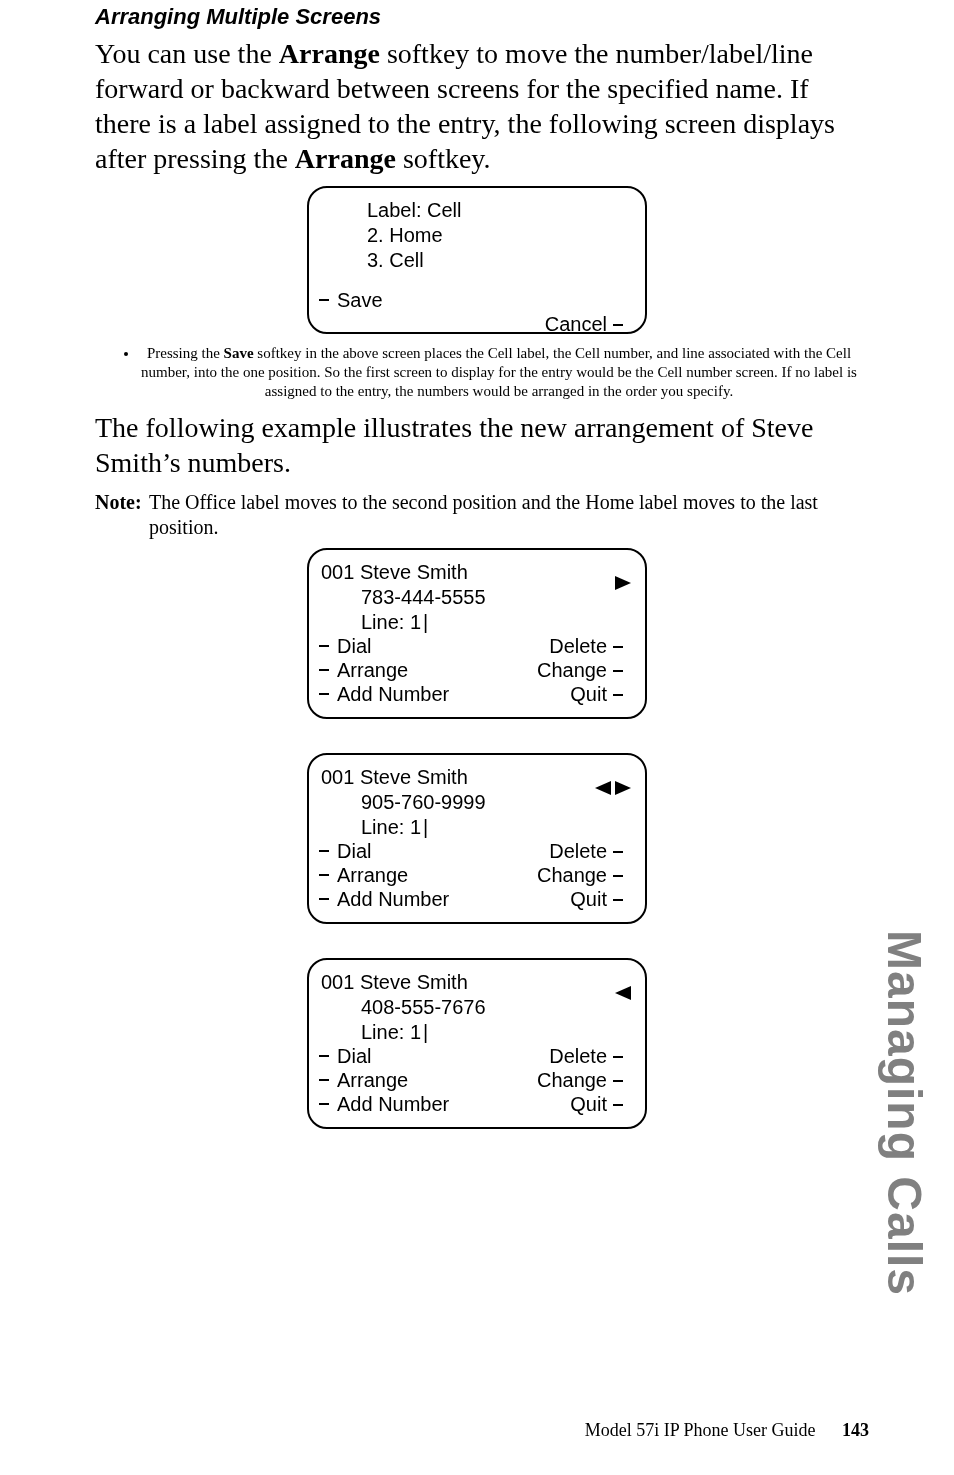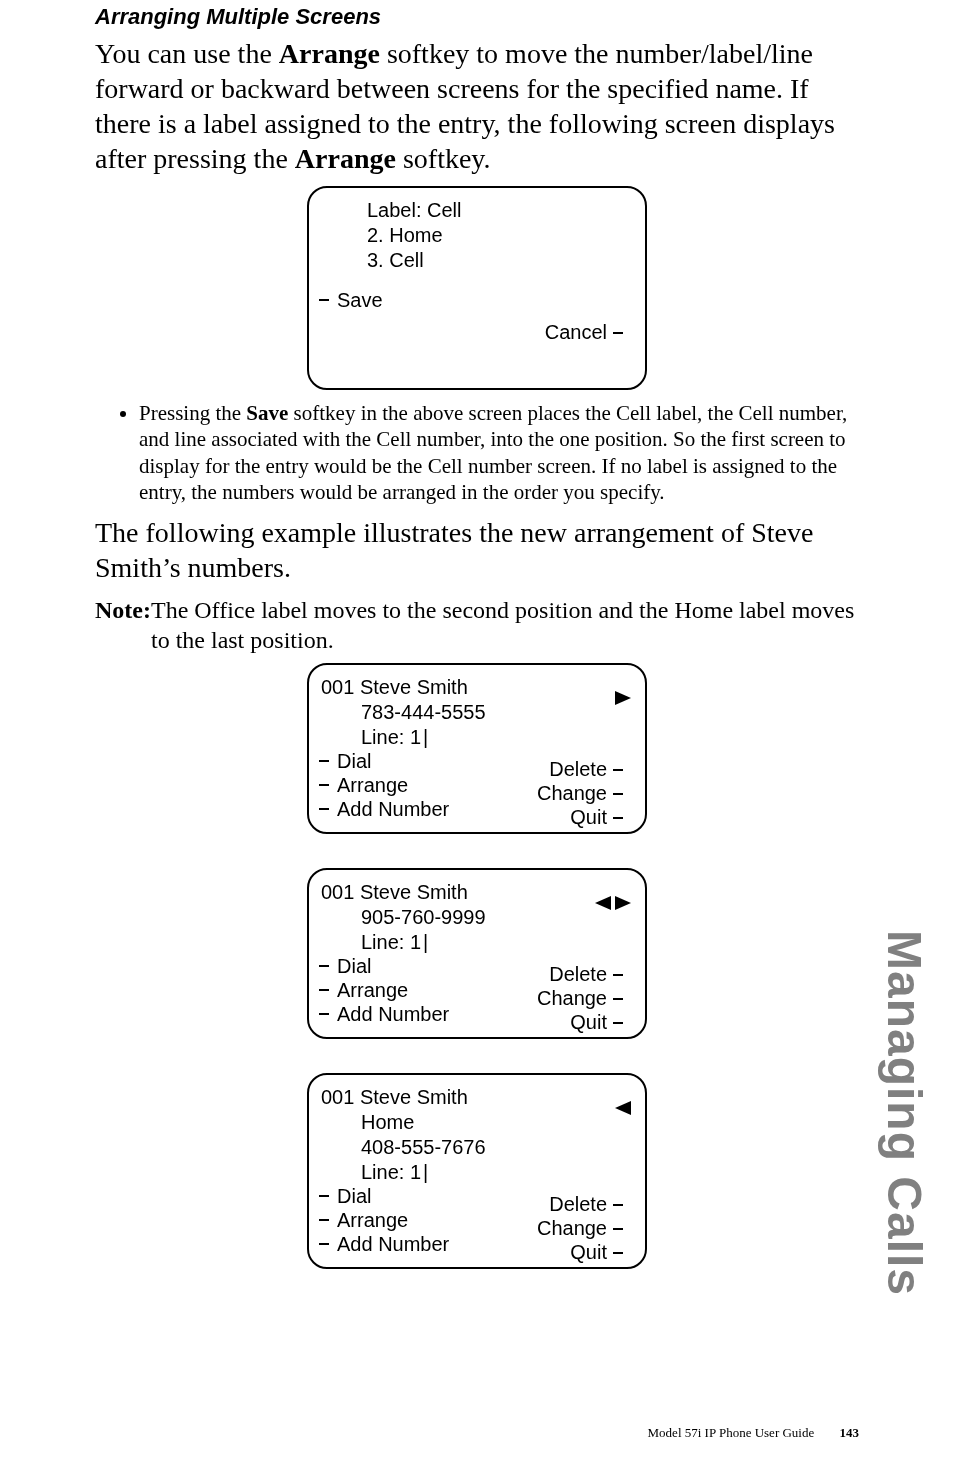--- a/index.html
+++ b/index.html
@@ -35,29 +35,29 @@
     font-size: 20px;
     margin: 8px auto 8px auto;
     position: relative;
   }
   .screen .line { padding: 1px 0; }
   .screen .indent1 { padding-left: 46px; }
   .screen .sk-left { position: relative; padding-left: 16px; }
   .screen .sk-right { position: absolute; right: 12px; }
   .tick-l { position: absolute; left: -2px; width: 10px; height: 2px; background: #000; top: 50%; margin-top: -1px; }
   .sk-row { position: relative; height: 24px; }
-  .sk-row .sk-right { top: 8px; padding-right: 14px; }
+  .sk-row .sk-right { top: 0; padding-right: 14px; }
   .sk-row .sk-right .tick-r-abs { position: absolute; right: -2px; top: 50%; width: 10px; height: 2px; background: #000; margin-top: -1px; }
   .arrow-right-abs { position: absolute; right: 14px; top: 20px; }
   .arrow-bidir-abs { position: absolute; right: 14px; top: 20px; }
   .arrow-left-abs { position: absolute; right: 14px; top: 20px; }
   svg { display: inline-block; vertical-align: middle; }
-  .bullets { font-size: 21px; line-height: 1.25; margin-left: 44px; margin-right: 0; margin-top: 10px; margin-bottom: 10px; }
+  .bullets { font-size: 15px; line-height: 1.25; margin-left: 44px; margin-right: 0; margin-top: 10px; margin-bottom: 10px; text-align: center; }
   .bullets li { list-style: disc; margin-left: 0; }
-  .note-line { font-size: 24px; line-height: 1.25; display: flex; }
+  .note-line { font-size: 20px; line-height: 1.25; display: flex; }
   .note-line .note-label { font-weight: bold; flex: 0 0 54px; }
   .note-line .note-text { flex: 1; }
   .screens-stack { margin-top: 8px; }
   .screens-stack .screen { margin-bottom: 34px; }
   .side-text {
     position: absolute;
     right: 22px;
     top: 930px;
     width: 56px;
     height: 430px;
@@ -65,36 +65,36 @@
     font-weight: bold;
     font-size: 48px;
     color: #808080;
     writing-mode: vertical-rl;
     text-orientation: mixed;
     letter-spacing: 1px;
   }
   .footer {
     position: absolute;
     bottom: 34px;
-    right: 95px;
-    font-size: 13px;
+    right: 85px;
+    font-size: 18px;
   }
   .footer .pg { font-weight: bold; margin-left: 22px; }
   .cursor-caret { margin-left: 2px; }
 </style>
 </head>
 <body>
 
 <div class="section-title">Arranging Multiple Screens</div>
 
 <p class="body-para">
   <span>You can use the </span><b>Arrange</b><span> softkey to move the number/label/line forward or backward between screens for the specified name. If there is a label assigned to the entry, the following screen displays after pressing the </span><b>Arrange</b><span> softkey.</span>
 </p>
 
-<div class="screen" style="height:204px;">
+<div class="screen" style="height:148px;">
   <div class="line indent1">Label:  Cell</div>
   <div class="line indent1">2. Home</div>
   <div class="line indent1">3. Cell</div>
   <div style="height:16px;"></div>
   <div class="sk-row">
     <span class="sk-left"><span class="tick-l"></span><span>Save</span></span>
   </div>
   <div class="sk-row">
     <span class="sk-right"><span>Cancel</span><span class="tick-r-abs"></span></span>
   </div>
@@ -162,21 +162,20 @@
     </div>
   </div>
 
   <div class="screen">
     <span class="arrow-left-abs">
       <svg width="16" height="14">
           <polygon points="16,0 0,7 16,14" fill="#000"></polygon>
         </svg>
     </span>
     <div class="line">001  Steve Smith</div>
-    <div class="line" style="padding-left:40px;">Home</div>
     <div class="line" style="padding-left:40px;">408-555-7676</div>
     <div class="line" style="padding-left:40px;"><span>Line: 1</span><span class="cursor-caret">|</span></div>
     <div class="sk-row">
       <span class="sk-left"><span class="tick-l"></span><span>Dial</span></span>
       <span class="sk-right"><span>Delete</span><span class="tick-r-abs"></span></span>
     </div>
     <div class="sk-row">
       <span class="sk-left"><span class="tick-l"></span><span>Arrange</span></span>
       <span class="sk-right"><span>Change</span><span class="tick-r-abs"></span></span>
     </div>

